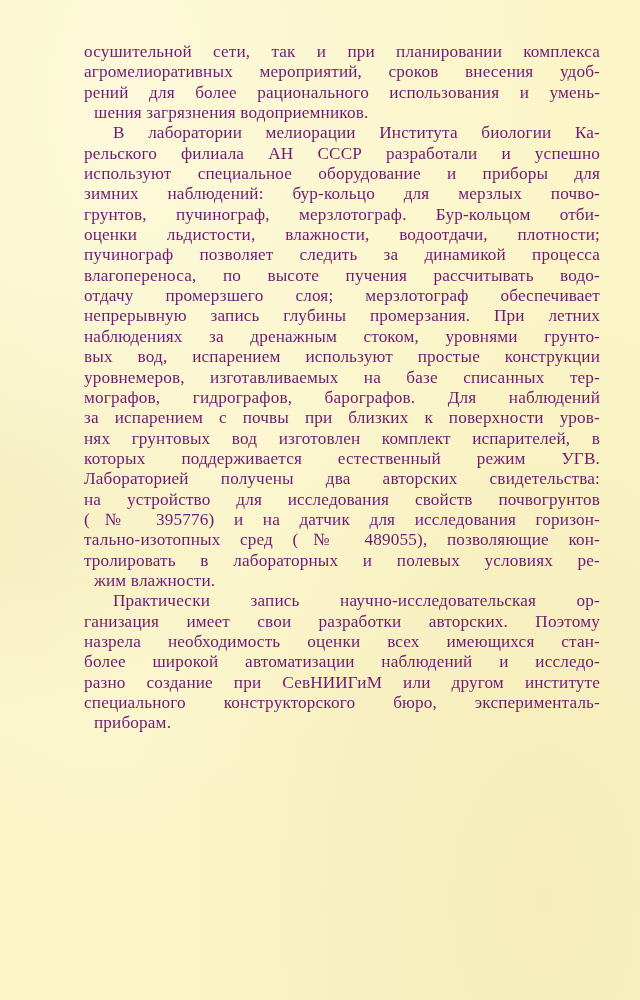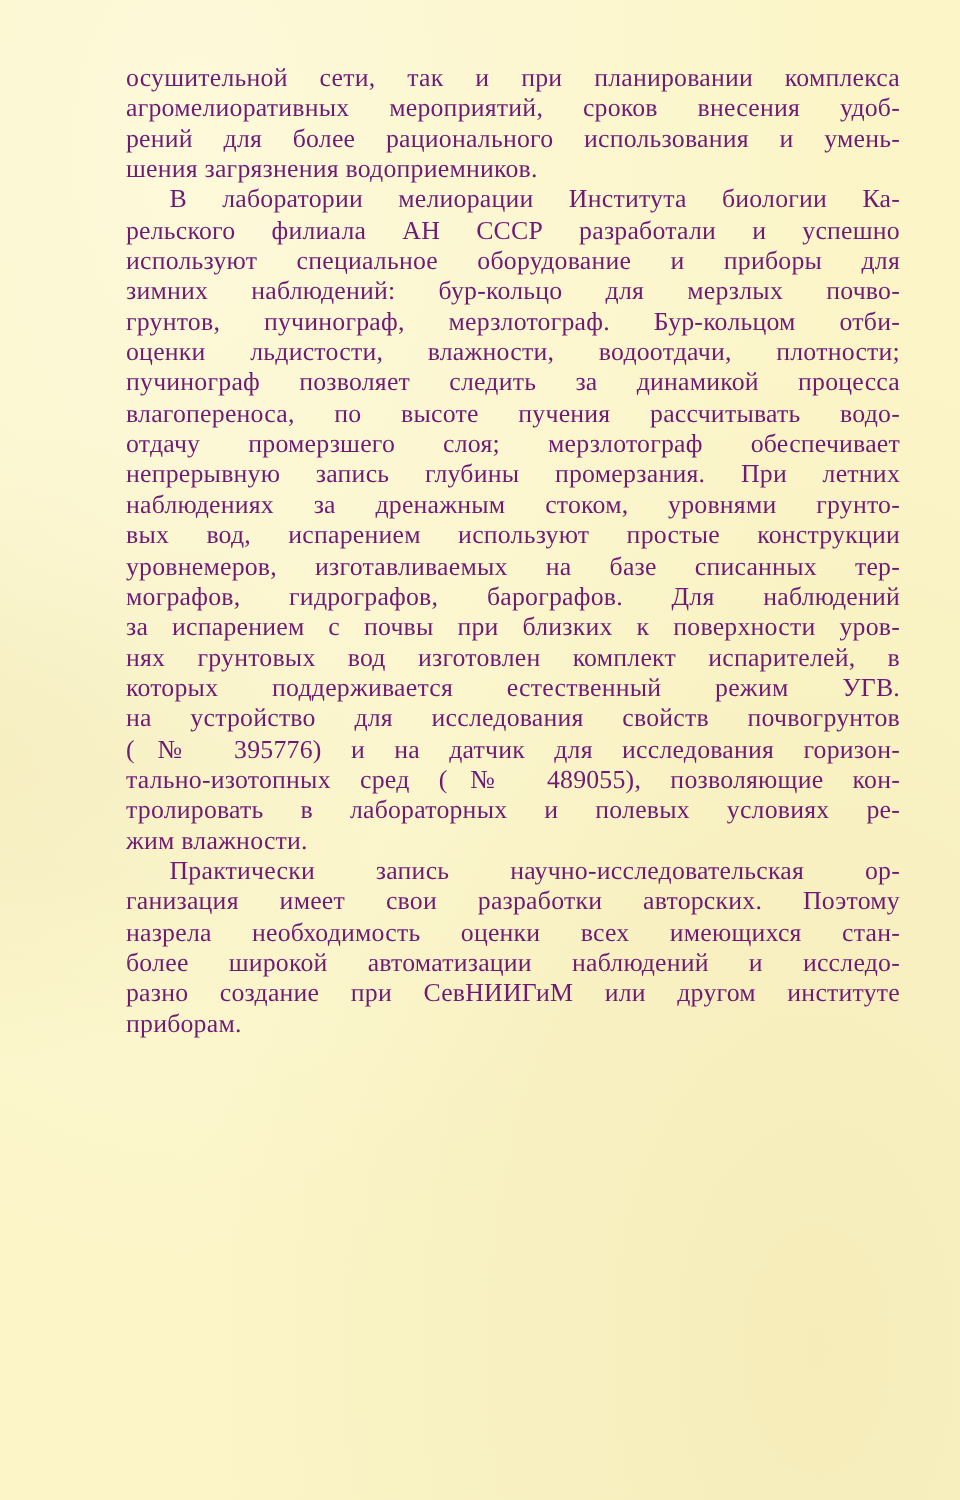--- a/index.html
+++ b/index.html
@@ -31,20 +31,21 @@
     .line {
       display: block;
       white-space: nowrap;
       text-align: justify;
       text-align-last: justify;
       height: 20.35px;
       overflow: visible;
     }
     .line.last {
       text-align-last: left;
+      margin-left: 10px;
     }
     .line.indent {
       padding-left: 29px;
     }
     .para {
       margin: 0;
     }
   </style>
 </head>
 <body>
@@ -69,28 +70,30 @@
     <span class="line">влагопереноса, по высоте пучения рассчитывать водо-</span>
     <span class="line">отдачу промерзшего слоя; мерзлотограф обеспечивает</span>
     <span class="line">непрерывную запись глубины промерзания. При летних</span>
     <span class="line">наблюдениях за дренажным стоком, уровнями грунто-</span>
     <span class="line">вых вод, испарением используют простые конструкции</span>
     <span class="line">уровнемеров, изготавливаемых на базе списанных тер-</span>
     <span class="line">мографов, гидрографов, барографов. Для наблюдений</span>
     <span class="line">за испарением с почвы при близких к поверхности уров-</span>
     <span class="line">нях грунтовых вод изготовлен комплект испарителей, в</span>
     <span class="line">которых поддерживается естественный  режим УГВ.</span>
+    <span class="line">Лабораторией получены два авторских свидетельства:</span>
     <span class="line">на устройство для исследования свойств почвогрунтов</span>
     <span class="line">(№ 395776) и на датчик для исследования  горизон-</span>
     <span class="line">тально-изотопных сред (№ 489055), позволяющие кон-</span>
     <span class="line">тролировать в лабораторных и полевых условиях ре-</span>
     <span class="line last">жим влажности.</span>
   </div>
 
   <div class="para">
     <span class="line indent">Практически запись научно-исследовательская ор-</span>
     <span class="line">ганизация имеет свои разработки  авторских. Поэтому</span>
     <span class="line">назрела необходимость оценки всех  имеющихся стан-</span>
     <span class="line">более широкой автоматизации наблюдений и исследо-</span>
     <span class="line">разно создание при СевНИИГиМ или другом институте</span>
+    <span class="line">специального конструкторского бюро, эксперименталь-</span>
     <span class="line last">приборам.</span>
   </div>
 </div>
 
 </body></html>

